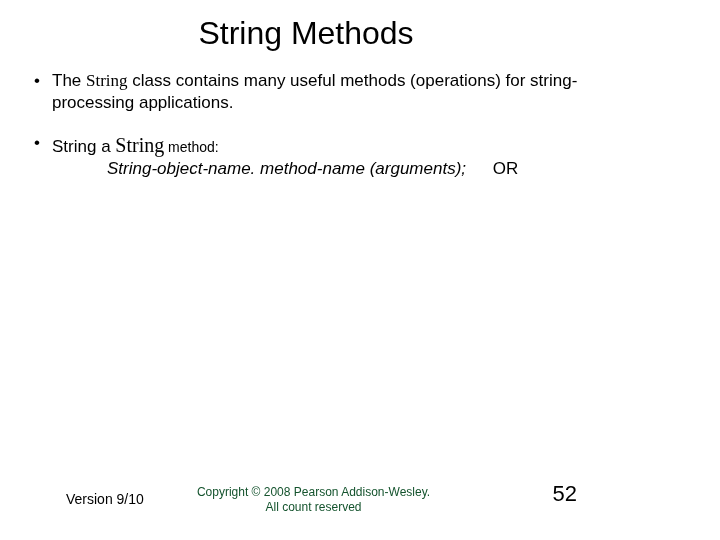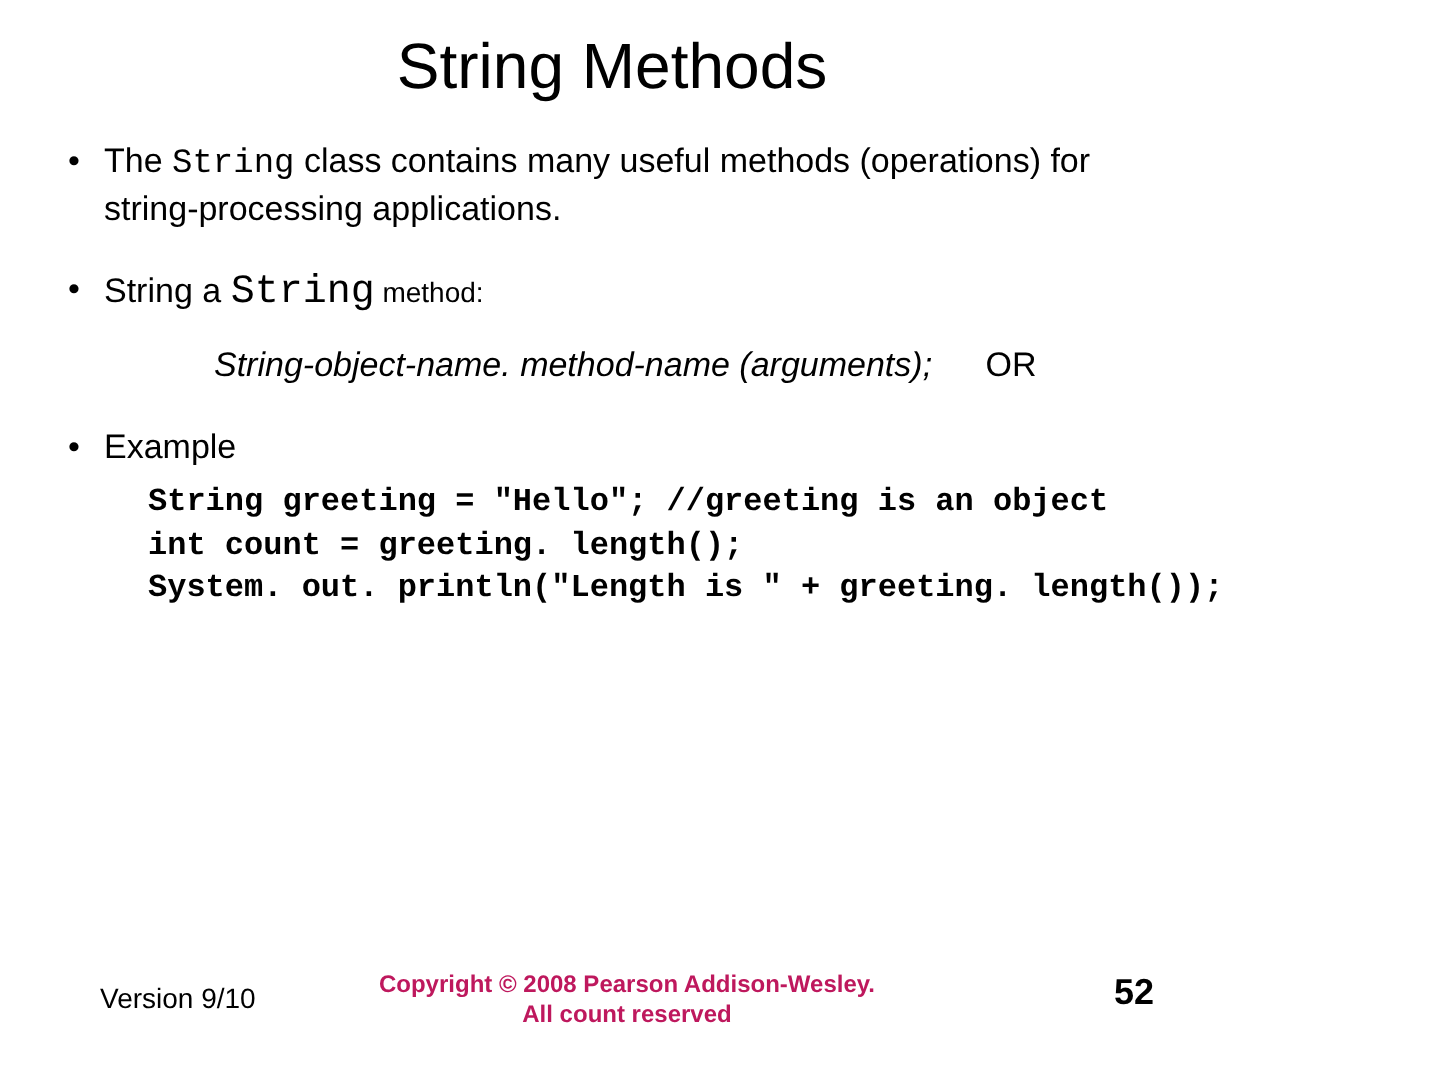--- a/index.html
+++ b/index.html
@@ -38,25 +38,24 @@
     margin-bottom: 18px;
   }
   ul.top > li::before {
     content: "•";
     position: absolute;
     left: 4px;
     top: 0;
     font-size: 17px;
   }
   .mono {
-    font-family: Liberation Mono, monospace;
+    font-family: Liberation Serif, serif;
   }
   .sub {
     margin-left: 55px;
-    margin-top: 12px;
     font-size: 17px;
     line-height: 1.35;
   }
   .sub .italic { font-style: italic; }
   .syntax-line {
     margin-bottom: 10px;
   }
   .or {
     font-style: normal;
     margin-left: 22px;
@@ -73,37 +72,35 @@
     position: absolute;
     left: 0;
     bottom: 25px;
     width: 100%;
     box-sizing: border-box;
     padding: 0 35px 0 50px;
     font-size: 13px;
   }
   .footer-left {
     position: absolute;
-    left: 50px;
+    left: 66px;
     bottom: 8px;
     font-size: 14px;
   }
   .footer-center {
     text-align: center;
-    color: #be185d;
+    color: #14532d;
     font-size: 12px;
     line-height: 1.25;
-    font-weight: bold;
   }
   .footer-right {
     position: absolute;
     right: 35px;
     bottom: 8px;
-    font-size: 18px;
-    font-weight: bold;
+    font-size: 22px;
   }
 </style>
 </head>
 <body>
 
 <div class="slide">
 
   <div class="title">String Methods</div>
 
   <ul class="top">
@@ -116,28 +113,20 @@
       <span>String a </span><span class="mono" style="font-size:20px">String</span><span style="font-size:14px"> method:</span>
 
       <div class="sub">
         <div class="syntax-line">
           <span class="italic">String-object-name. method-name (arguments);</span>
           <span class="or">OR</span>
         </div>
       </div>
     </li>
 
-    <li>
-      <span>Example</span>
-      <div class="codebox">
-        <div>String greeting = "Hello";  //greeting is an object</div>
-        <div>int count = greeting. length();</div>
-        <div>System. out. println("Length is " + greeting. length());</div>
-      </div>
-    </li>
 
   </ul>
 
   <div class="footer">
     <div class="footer-left">Version 9/10</div>
     <div class="footer-center">
       <span>Copyright © 2008 Pearson Addison-Wesley.</span><br>
       <span>All count reserved</span>
     </div>
     <div class="footer-right">52</div>

